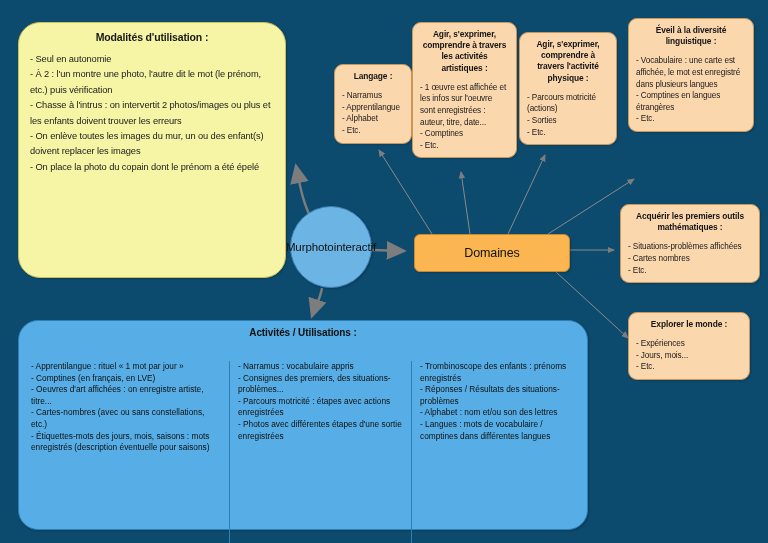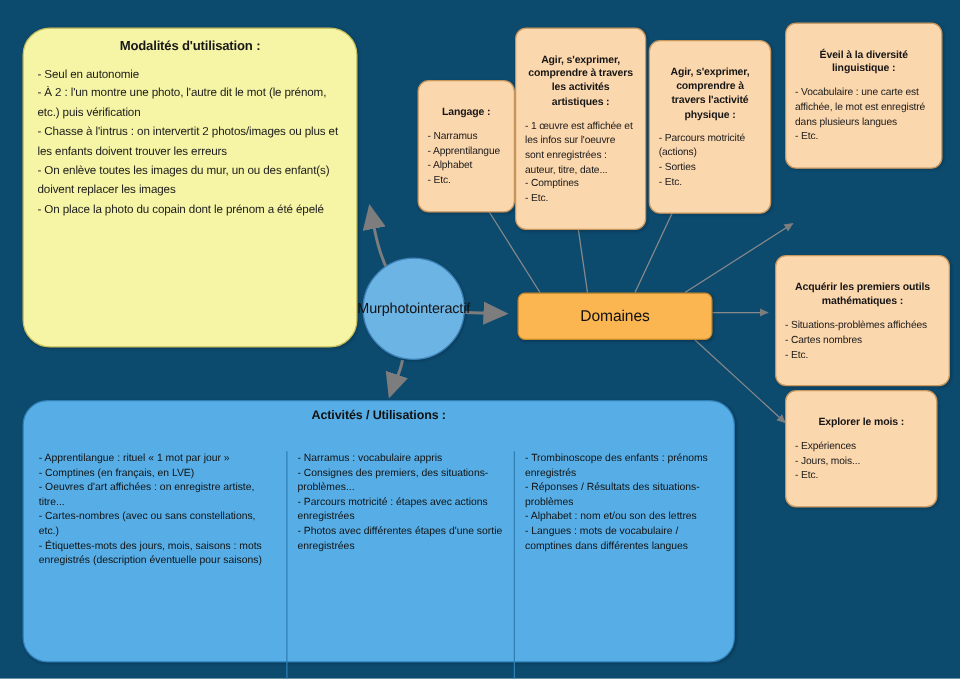--- a/index.html
+++ b/index.html
@@ -81,21 +81,21 @@
   }
   .domaines span {
     font-size: 12.5px; color: #111; letter-spacing: -0.1px;
   }
 
   
   .card {
     background: #fbd7ae;
     border: 1.2px solid #c9975c;
     border-radius: 9px;
-    padding: 19px 7px;
+    padding: 6px 7px;
     box-shadow: 1px 1px 2px rgba(0,0,0,.16);
   }
   .card .ttl {
     text-align: center;
     font-weight: bold;
     font-size: 8.4px;
     line-height: 11.2px;
     color: #151515;
     letter-spacing: -0.1px;
   }
@@ -223,35 +223,36 @@
       <p>- Parcours motricité (actions)</p>
       <p>- Sorties</p>
       <p>- Etc.</p>
     </div>
   </div>
 
   <div class="node card c-langue">
     <div class="ttl">Éveil à la diversité linguistique :</div>
     <div class="lines">
       <p>- Vocabulaire : une carte est affichée, le mot est enregistré dans plusieurs langues</p>
+      <p>- Comptines en langues étrangères</p>
       <p>- Etc.</p>
     </div>
   </div>
 
   <div class="node card c-maths">
     <div class="ttl">Acquérir les premiers outils mathématiques :</div>
     <div class="lines">
       <p>- Situations-problèmes affichées</p>
       <p>- Cartes nombres</p>
       <p>- Etc.</p>
     </div>
   </div>
 
   <div class="node card c-monde">
-    <div class="ttl">Explorer le mois :</div>
+    <div class="ttl">Explorer le monde :</div>
     <div class="lines">
       <p>- Expériences</p>
       <p>- Jours, mois...</p>
       <p>- Etc.</p>
     </div>
   </div>
 
   <div class="node activites">
     <div class="ttl">Activités / Utilisations :</div>
     <div class="cols">

